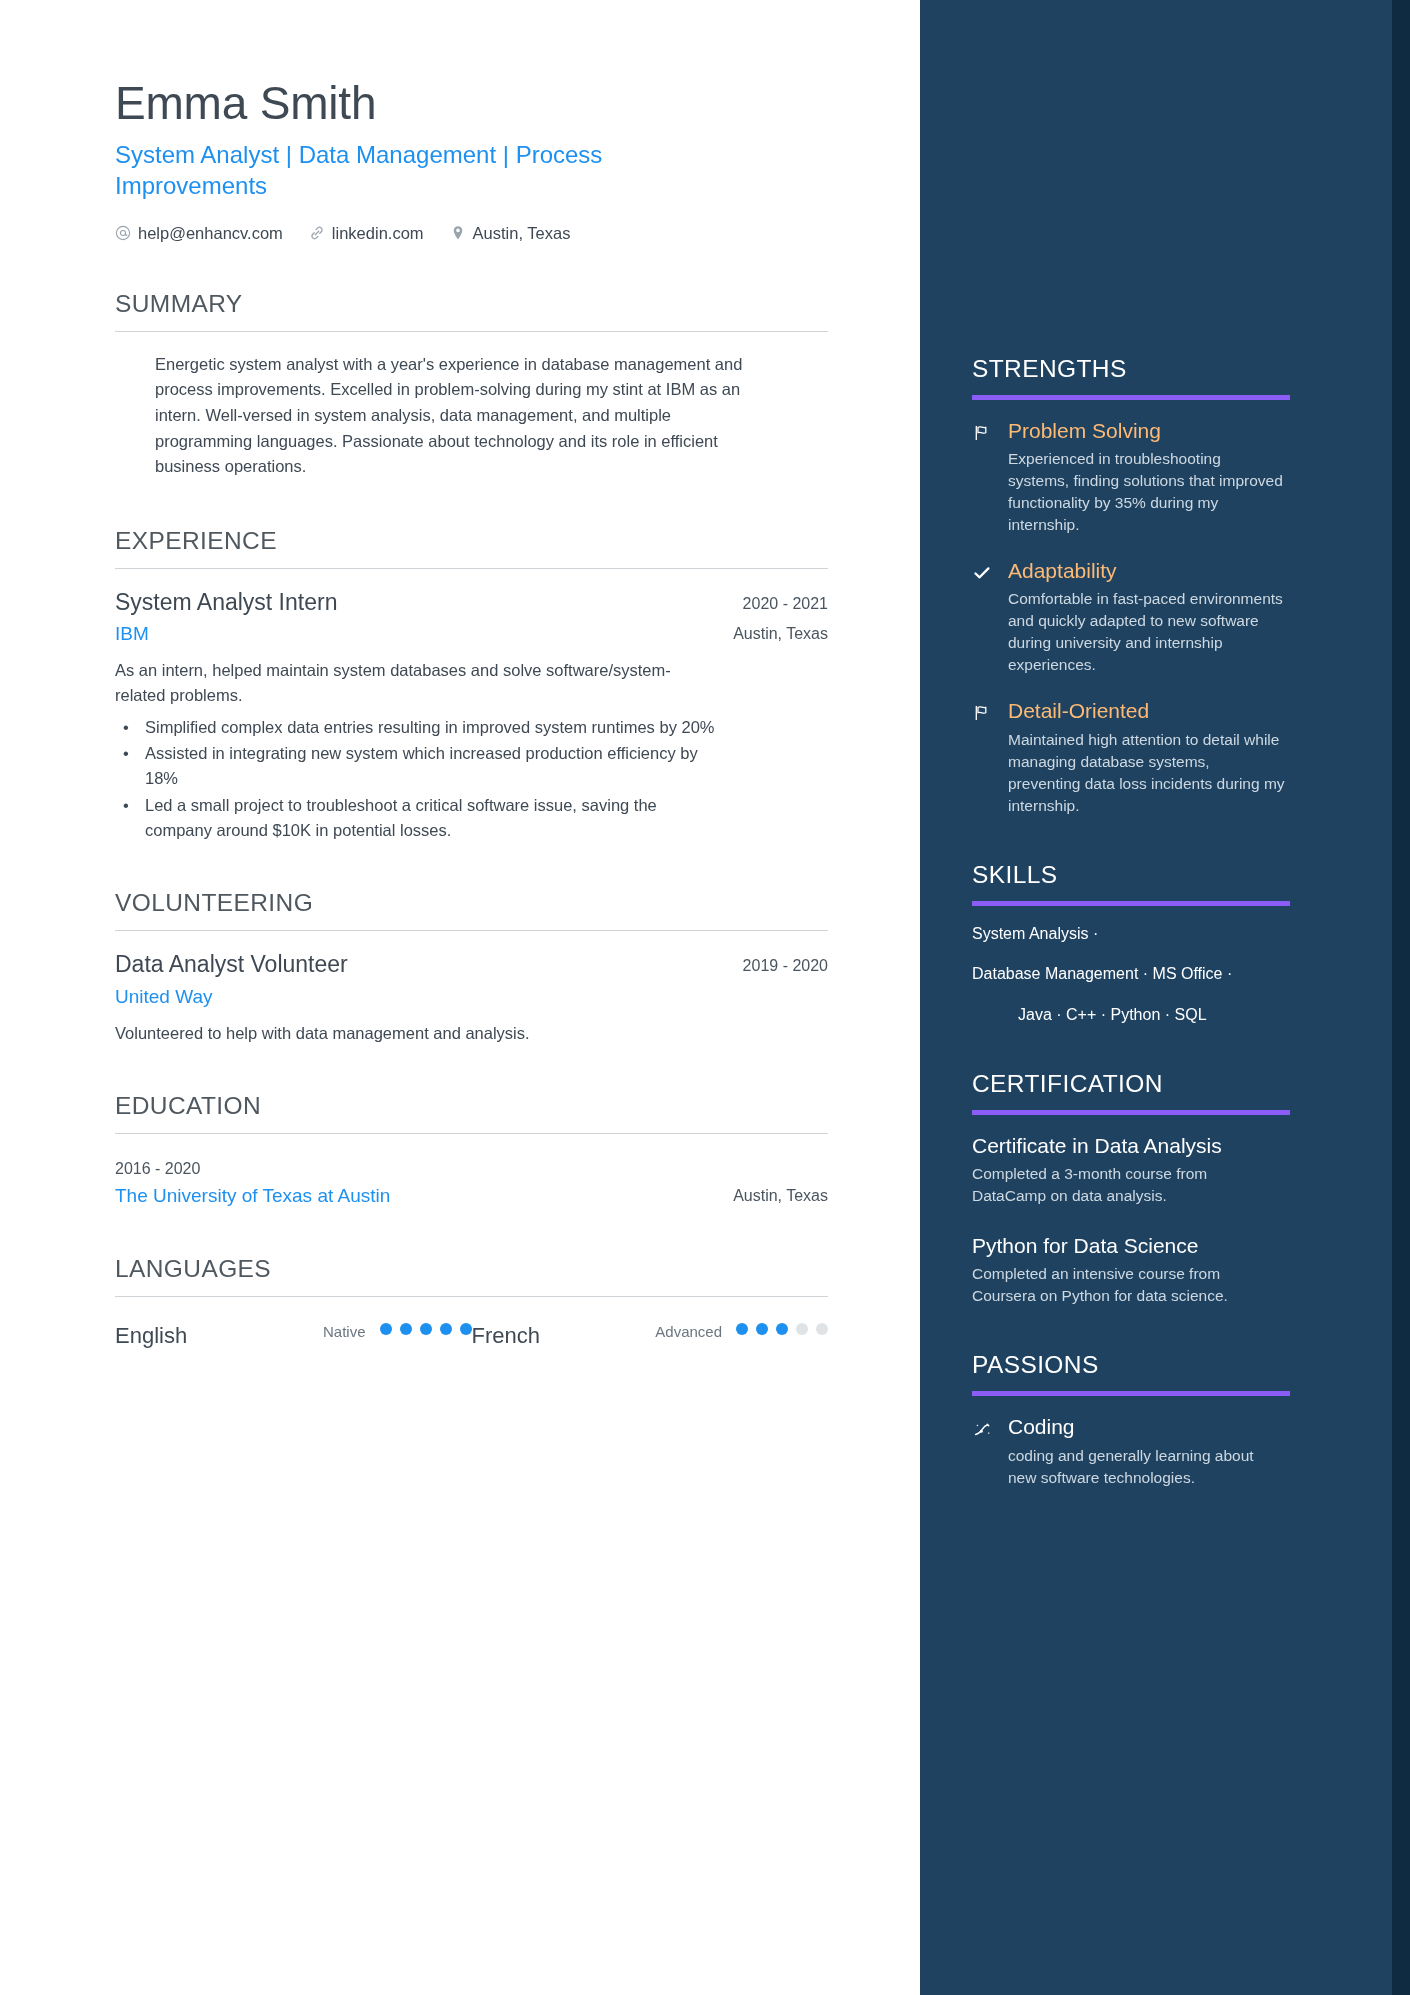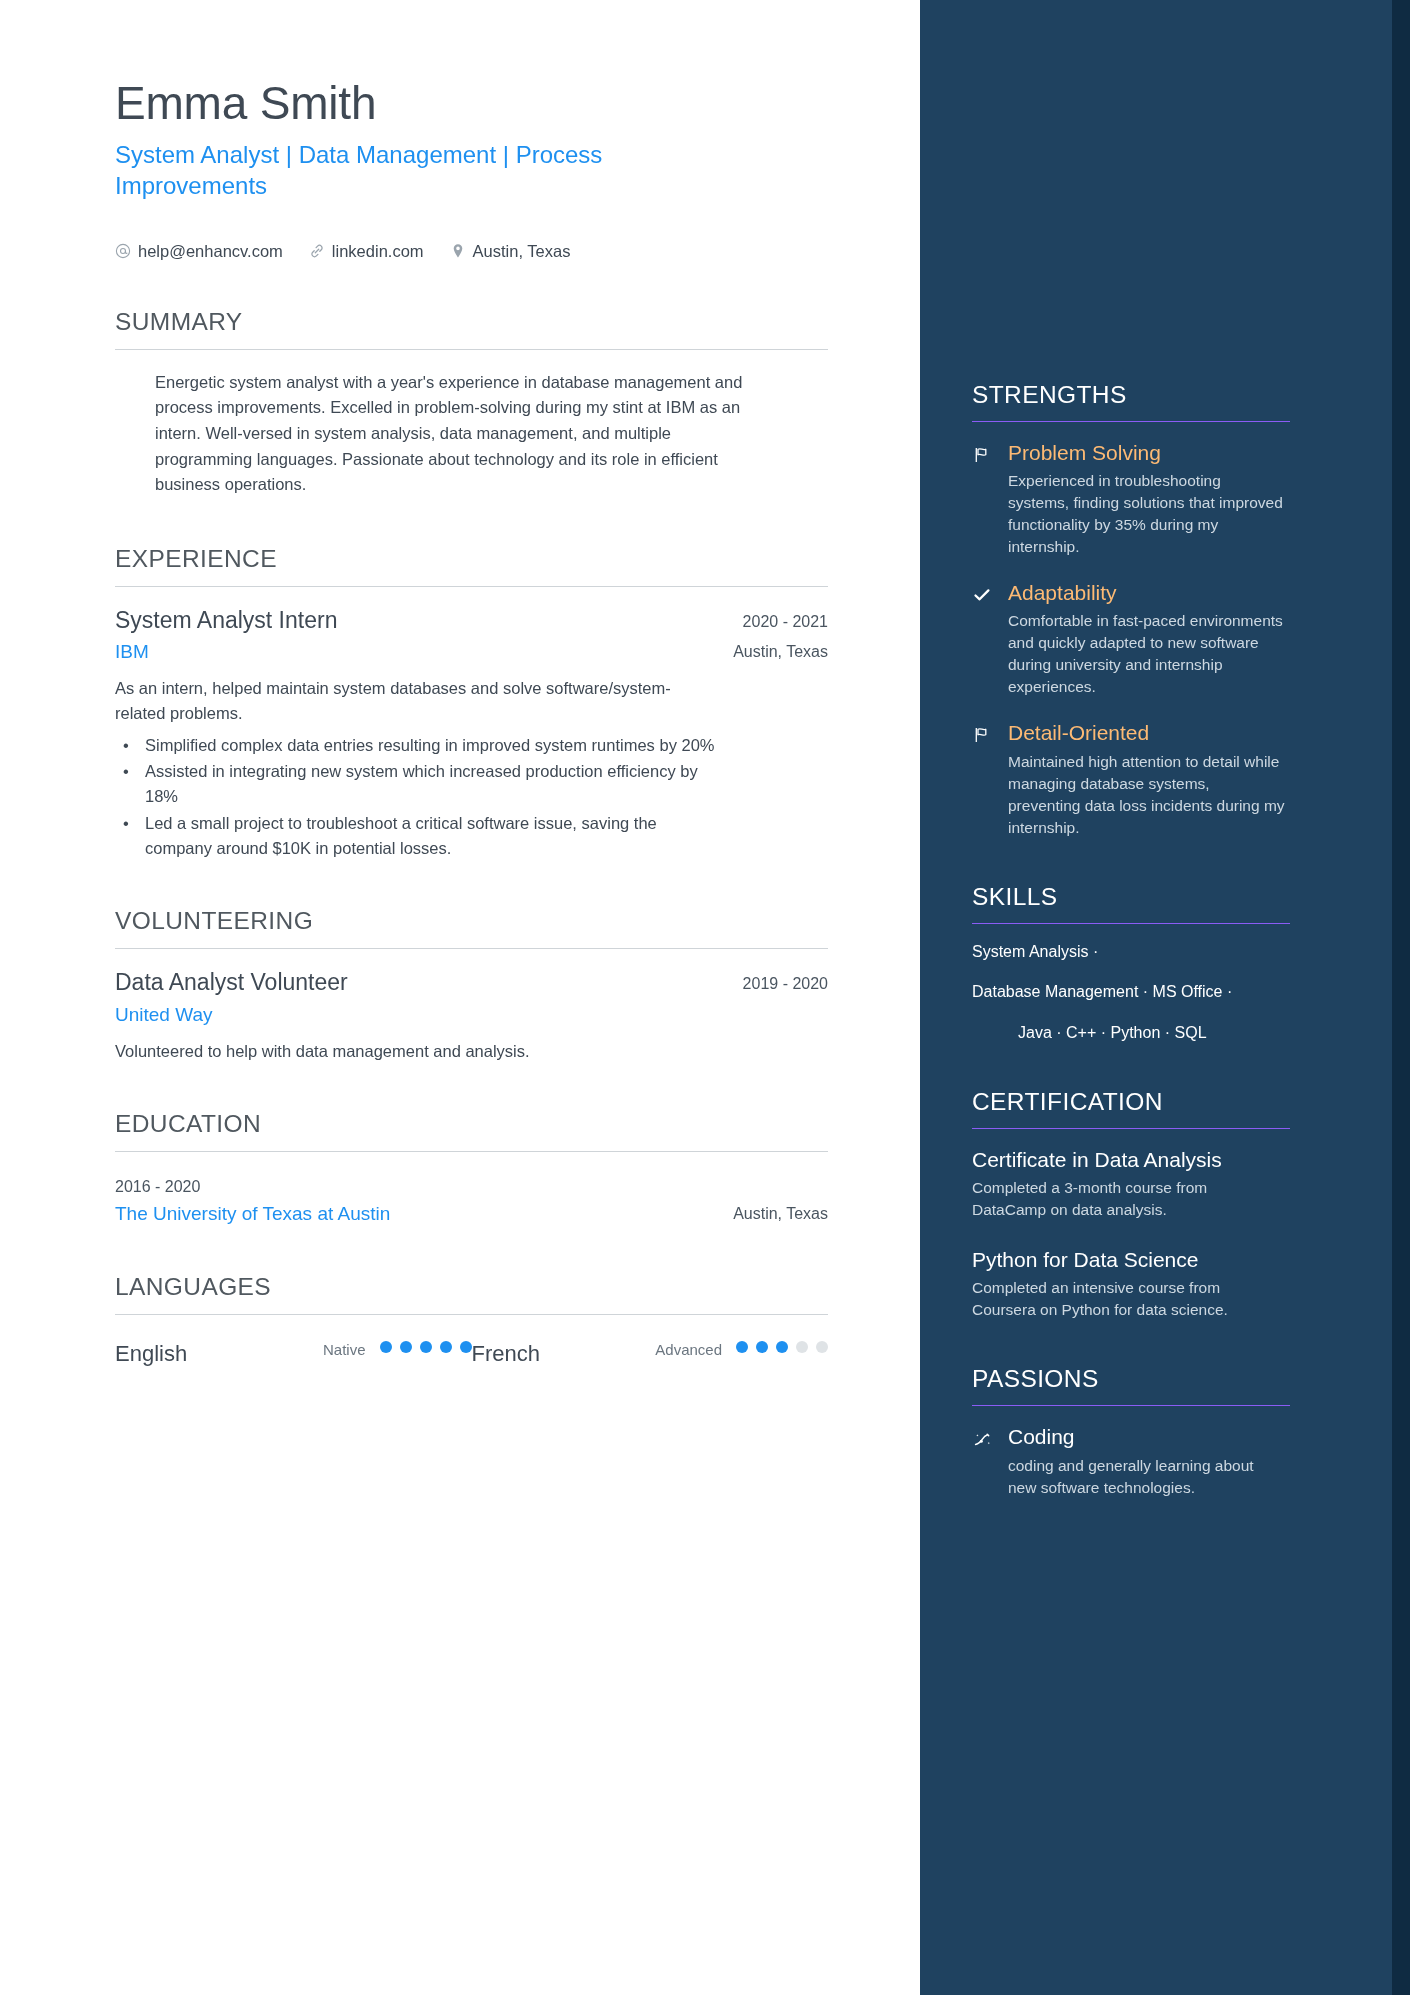--- a/index.html
+++ b/index.html
@@ -38,21 +38,21 @@
   .headline {
     margin-top: 9px;
     font-size: 24px;
     color: #1e90f0;
     line-height: 1.32;
     font-weight: 400;
     max-width: 600px;
   }
 
   .contact-row {
-    margin-top: 40px;
+    margin-top: 22px;
     display: flex;
     align-items: center;
     gap: 26px;
     font-size: 16.5px;
     color: #3f4954;
   }
   .contact-item {
     display: flex;
     align-items: center;
     gap: 7px;
@@ -208,23 +208,22 @@
 
   .side-section { margin-bottom: 0; }
   .side-section + .side-section { margin-top: 44px; }
 
   .side-title {
     font-size: 24.5px;
     font-weight: 400;
     letter-spacing: 0.4px;
     color: #ffffff;
     padding-bottom: 12px;
-    border-bottom: 1px solid #8b5cf6;
+    border-bottom: 5px solid #8b5cf6;
     width: 318px;
-    margin-top: 26px;
   }
   .side-body { padding-top: 18px; }
 
   .strength {
     display: flex;
     gap: 14px;
     margin-bottom: 22px;
   }
   .strength:last-child { margin-bottom: 0; }
   .strength .s-ic {

